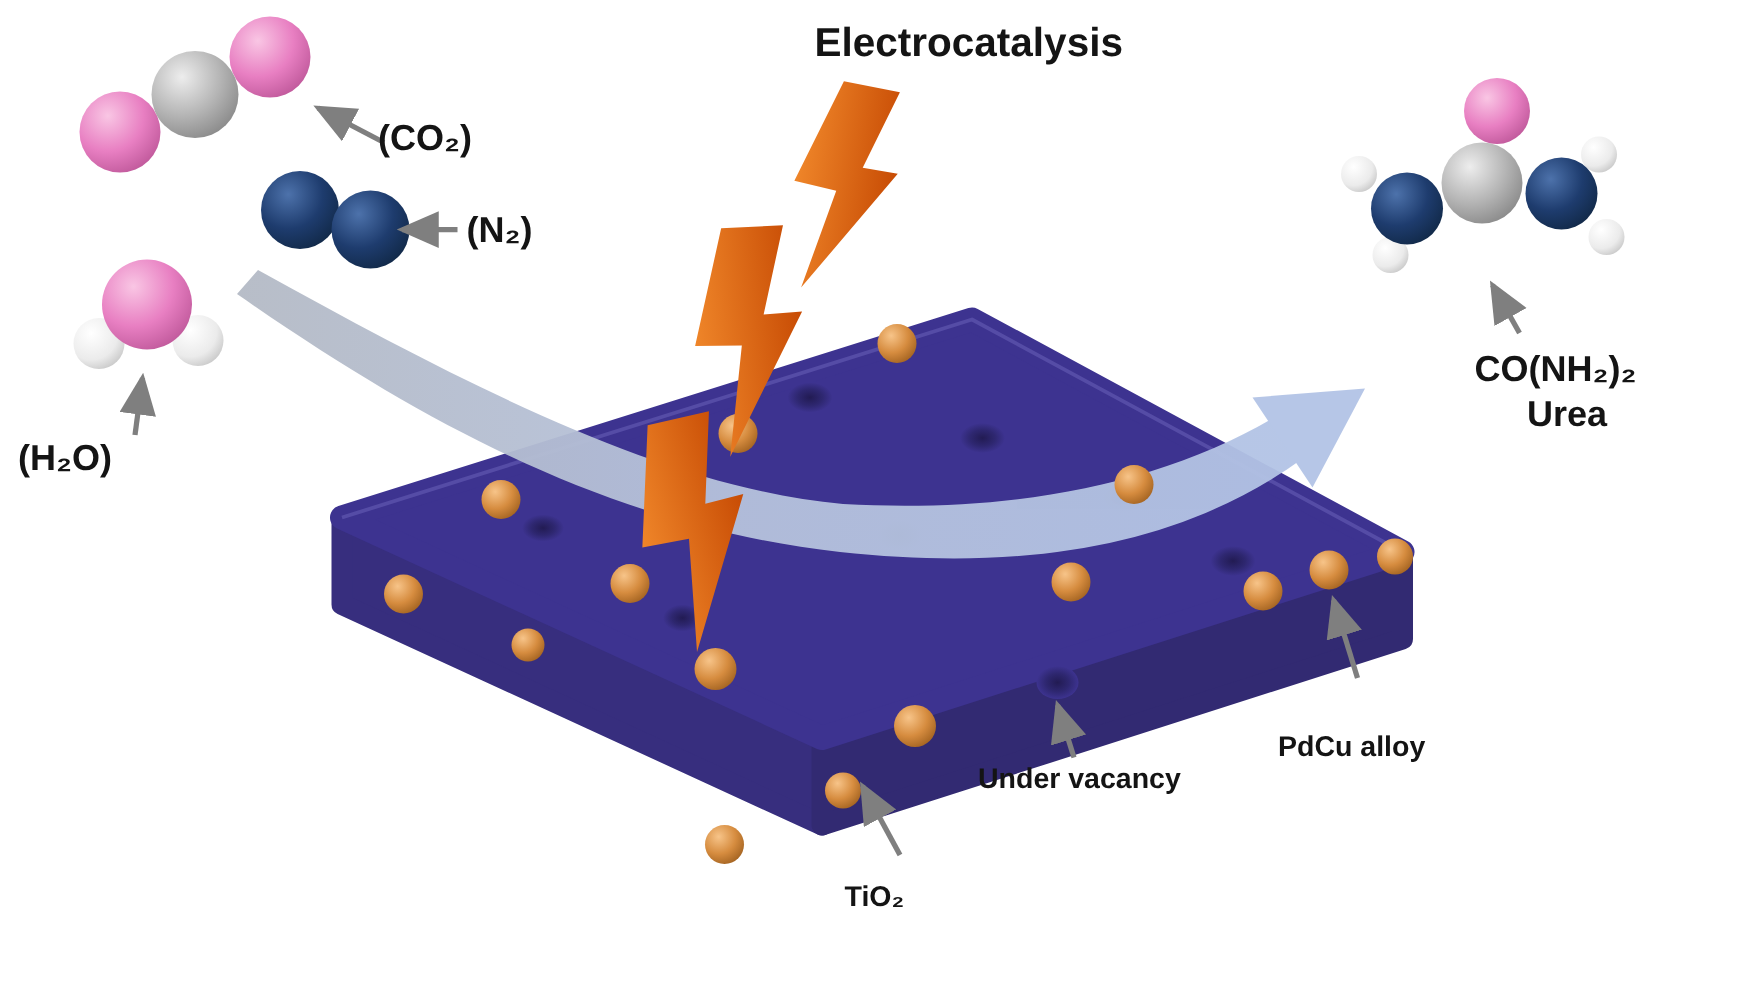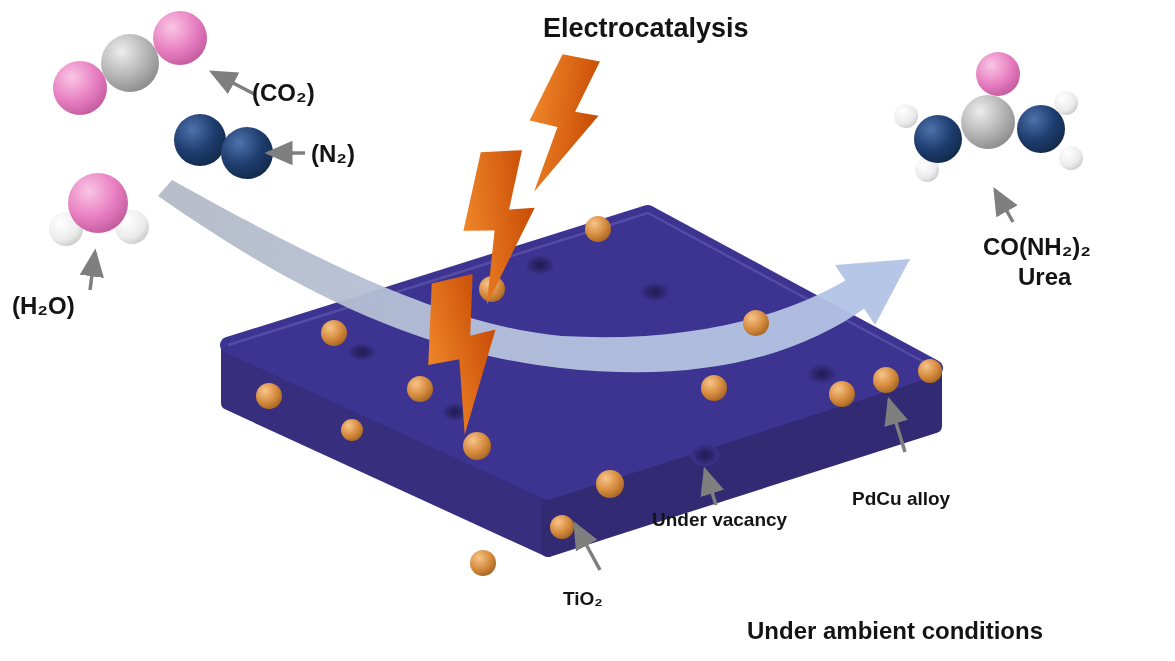--- a/index.html
+++ b/index.html
@@ -181,15 +181,14 @@
 <div class="label md" style="left:983px;top:234px;">CO(NH₂)₂</div>
 
 <div class="label md" style="left:1018px;top:264px;">Urea</div>
 
 <div class="label sm" style="left:563px;top:577px;margin-top:12px;">TiO₂</div>
 
 <div class="label sm" style="left:652px;top:510px;">Under vacancy</div>
 
 <div class="label sm" style="left:852px;top:458px;margin-top:31px;">PdCu alloy</div>
 
-<div class="label md" style="left:747px;top:618px;">Under ambient conditions</div>
 
 </div>
 
 </body></html>

